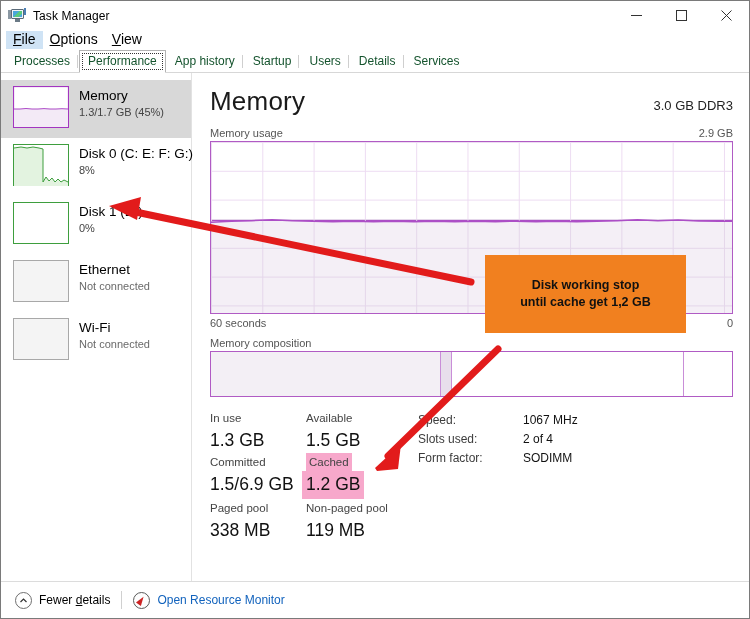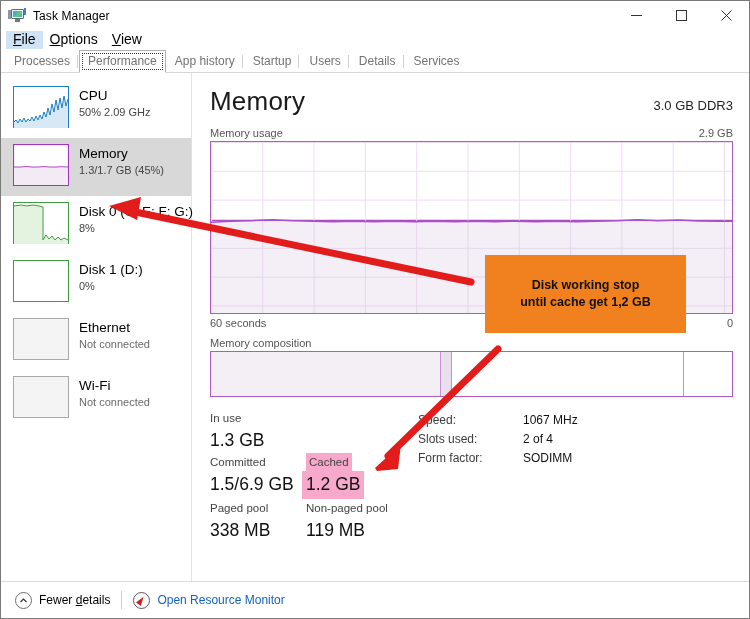--- a/index.html
+++ b/index.html
@@ -85,21 +85,21 @@
   
   .tabstrip {
     height: 24px; min-height: 24px;
     display: flex; align-items: flex-end;
     padding-left: 4px;
     background: #ffffff;
     border-bottom: 1px solid #d7d7d7;
     position: relative;
   }
   .tab {
-    font-size: 12px; color: #737373;
+    font-size: 12px; color: #14532d;
     padding: 3px 8px 4px 8px;
     line-height: 14px;
     border: 1px solid transparent;
     border-bottom: none;
     margin-right: 0px;
     white-space: nowrap;
     position: relative;
   }
   .tab.selected {
     border: 1px solid #b3b3b3;
@@ -321,33 +321,20 @@
     <div class="tab"><span>Startup</span><span class="sep"></span></div>
     <div class="tab"><span>Users</span><span class="sep"></span></div>
     <div class="tab"><span>Details</span><span class="sep"></span></div>
     <div class="tab"><span>Services</span></div>
   </div>
 
   <div class="content">
 
     <div class="sidebar">
 
-      <div class="side-item">
-        <div class="thumb">
-          <svg viewBox="0 0 56 42" preserveAspectRatio="none">
-            <rect x="0.5" y="0.5" width="55" height="41" fill="#ffffff" stroke="#1f7fc4" stroke-width="1"></rect>
-            <polyline fill="#d7e9f7" stroke="none" points="1,42 1,36 3,34 5,37 7,33 9,36 11,32 13,36 15,33 17,35 19,31 21,35 23,30 25,34 27,29 29,33 31,26 33,31 35,22 37,29 39,18 41,26 43,14 45,24 47,12 49,22 51,10 53,20 55,13 55,42"></polyline>
-            <polyline fill="none" stroke="#1f7fc4" stroke-width="1" points="1,36 3,34 5,37 7,33 9,36 11,32 13,36 15,33 17,35 19,31 21,35 23,30 25,34 27,29 29,33 31,26 33,31 35,22 37,29 39,18 41,26 43,14 45,24 47,12 49,22 51,10 53,20 55,13"></polyline>
-          </svg>
-        </div>
-        <div class="side-txt">
-          <div class="side-title">CPU</div>
-          <div class="side-sub">50% 2.09 GHz</div>
-        </div>
-      </div>
 
       <div class="side-item active">
         <div class="thumb">
           <svg viewBox="0 0 56 42" preserveAspectRatio="none">
             <rect x="0.5" y="0.5" width="55" height="41" fill="#ffffff" stroke="#a335c0" stroke-width="1.2"></rect>
             <rect x="1" y="23" width="54" height="18" fill="#f3eaf6"></rect>
             <polyline fill="none" stroke="#a335c0" stroke-width="0.9" points="1,23 7,23 13,22.5 19,23 25,23 31,22.6 37,23 43,23 49,22.7 55,23"></polyline>
           </svg>
         </div>
         <div class="side-txt">
@@ -443,20 +430,24 @@
         <div class="comp-seg comp-free"></div>
       </div>
 
       <div class="stats">
         <div class="stats-left">
 
           <div class="stat-row">
             <div class="stat-cell">
               <div class="stat-label">In use</div>
               <div class="stat-value">1.3 GB</div>
+            </div>
+            <div class="stat-cell">
+              <div class="stat-label">Available</div>
+              <div class="stat-value">1.5 GB</div>
             </div>
           </div>
 
           <div class="stat-row">
             <div class="stat-cell">
               <div class="stat-label">Committed</div>
               <div class="stat-value">1.5/6.9 GB</div>
             </div>
             <div class="stat-cell">
               <div class="stat-label"><span class="hl">Cached</span></div>

